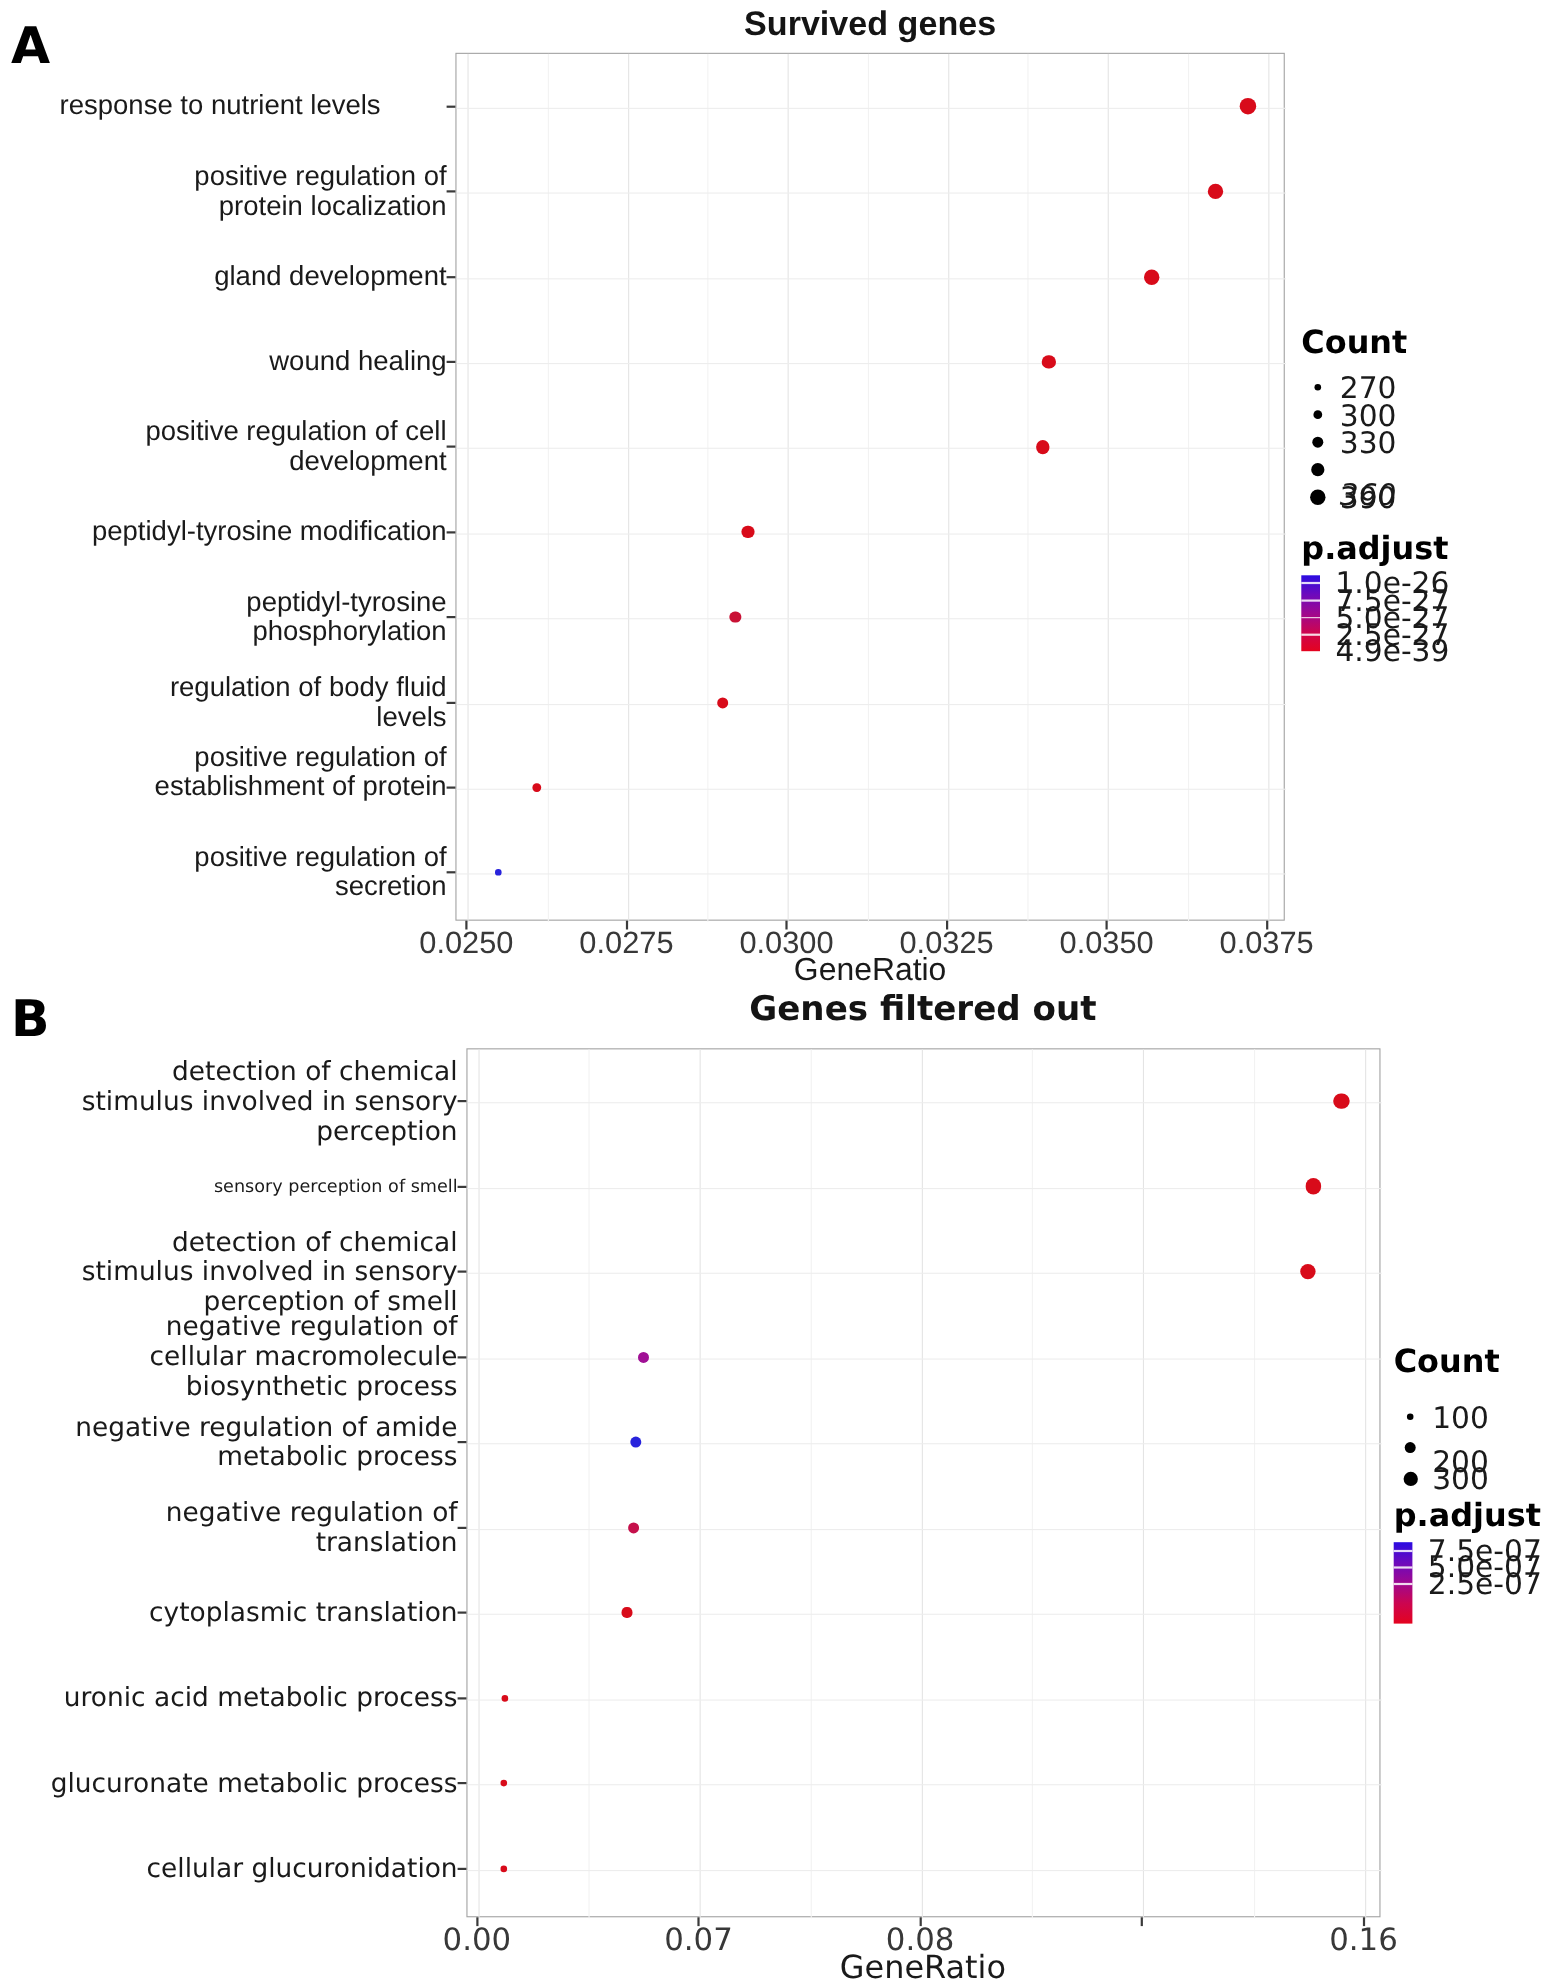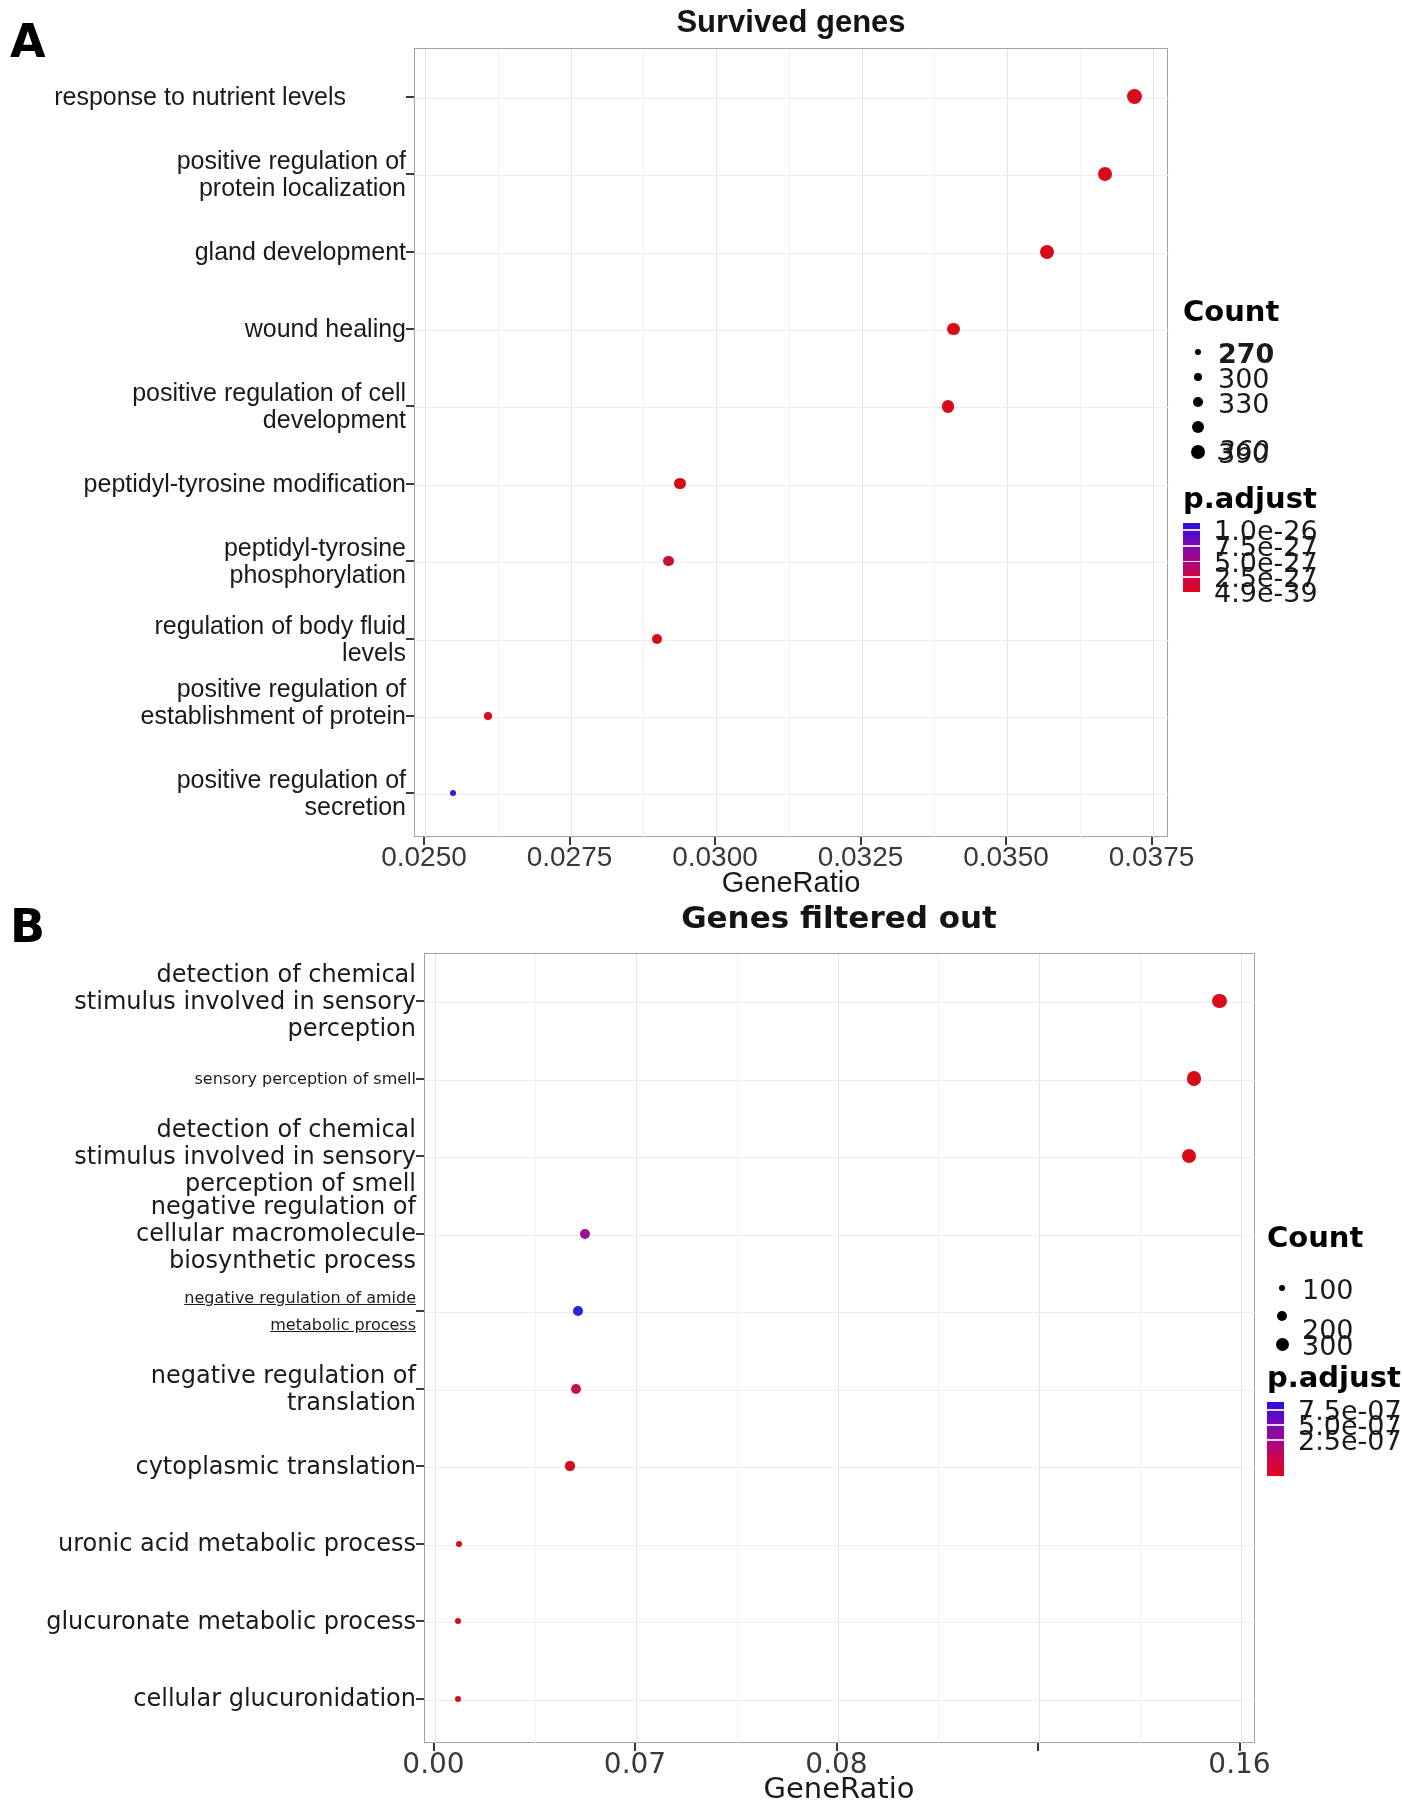--- a/index.html
+++ b/index.html
@@ -119,21 +119,21 @@
     <div class="abs dot" style="left: 674.38px; top: 478px; width: 11.4px; height: 11.4px; background: rgb(216, 11, 26);"></div>
     <div class="abs dot" style="left: 663.14px; top: 555.8px; width: 10.6px; height: 10.6px; background: rgb(201, 17, 53);"></div>
     <div class="abs dot" style="left: 651.8px; top: 633.5px; width: 10px; height: 10px; background: rgb(216, 11, 26);"></div>
     <div class="abs dot" style="left: 484.22px; top: 712.1px; width: 7.6px; height: 7.6px; background: rgb(216, 11, 26);"></div>
     <div class="abs dot" style="left: 450.2px; top: 790.4px; width: 5.8px; height: 5.8px; background: rgb(40, 35, 220);"></div>
     <div class="abs panel-title fA" style="left: 791px; top: 4px;">Survived genes</div>
     <div class="abs panel-letter fB" style="left: 10px; top: 14px;">A</div>
     <div class="abs x-axis-title fA" style="left: 791px; top: 866px;">GeneRatio</div>
     <div class="abs legend-title fB" style="left: 1183px; top: 294px;">Count</div>
     <div class="abs legend-circle" style="left: 1194.7px; top: 348.7px; width: 6.6px; height: 6.6px;"></div>
-    <div class="abs legend-item-label fB" style="left: 1218px; top: 338px; font-weight: bold;">270</div>
+    <div class="abs legend-item-label fB" style="left: 1218px; top: 338px;">270</div>
     <div class="abs legend-circle" style="left: 1193.7px; top: 372.7px; width: 8.6px; height: 8.6px;"></div>
     <div class="abs legend-item-label fB" style="left: 1218px; top: 363px;">300</div>
     <div class="abs legend-circle" style="left: 1192.7px; top: 396.7px; width: 10.6px; height: 10.6px;"></div>
     <div class="abs legend-item-label fB" style="left: 1218px; top: 388px;">330</div>
     <div class="abs legend-circle" style="left: 1191.7px; top: 420.7px; width: 12.6px; height: 12.6px;"></div>
     <div class="abs legend-item-label fB" style="left: 1218px; top: 435px; font-style: italic;">360</div>
     <div class="abs legend-circle" style="left: 1190.7px; top: 444.7px; width: 14.6px; height: 14.6px;"></div>
     <div class="abs legend-item-label fB" style="left: 1218px; top: 438px;">390</div>
     <div class="abs legend-title fB" style="left: 1183px; top: 481px;">p.adjust</div>
     <div class="abs colorbar" style="left: 1183px; top: 523px; width: 17px; height: 69px; background: linear-gradient(rgb(43, 12, 225), rgb(108, 10, 189), rgb(158, 8, 144), rgb(204, 5, 80), rgb(228, 3, 31));">
@@ -199,21 +199,21 @@
     <div class="abs y-label fB" style="right: 986px; top: 1115.5px; width: 400px; font-size: 24px;">
       <div>detection of chemical</div>
       <div>stimulus involved in sensory</div>
       <div>perception of smell</div>
     </div>
     <div class="abs y-label fB" style="right: 986px; top: 1193px; width: 400px; font-size: 24px;">
       <div>negative regulation of</div>
       <div>cellular macromolecule</div>
       <div>biosynthetic process</div>
     </div>
-    <div class="abs y-label fB" style="right: 986px; top: 1284px; width: 400px; font-size: 16px; text-decoration: underline;">
+    <div class="abs y-label fB" style="right: 986px; top: 1284px; width: 400px; font-size: 24px;">
       <div>negative regulation of amide</div>
       <div>metabolic process</div>
     </div>
     <div class="abs y-label fB" style="right: 986px; top: 1361.5px; width: 400px; font-size: 24px;">
       <div>negative regulation of</div>
       <div>translation</div>
     </div>
     <div class="abs y-label fB" style="right: 986px; top: 1452.5px; width: 400px; font-size: 24px;">
       <div>cytoplasmic translation</div>
     </div>

